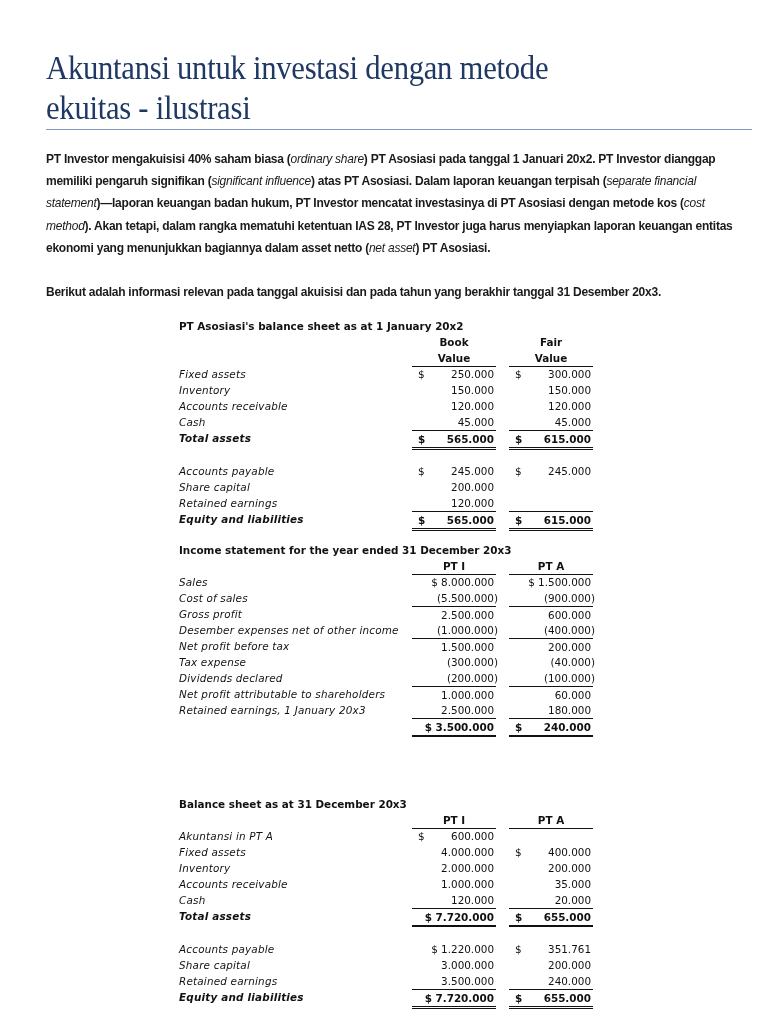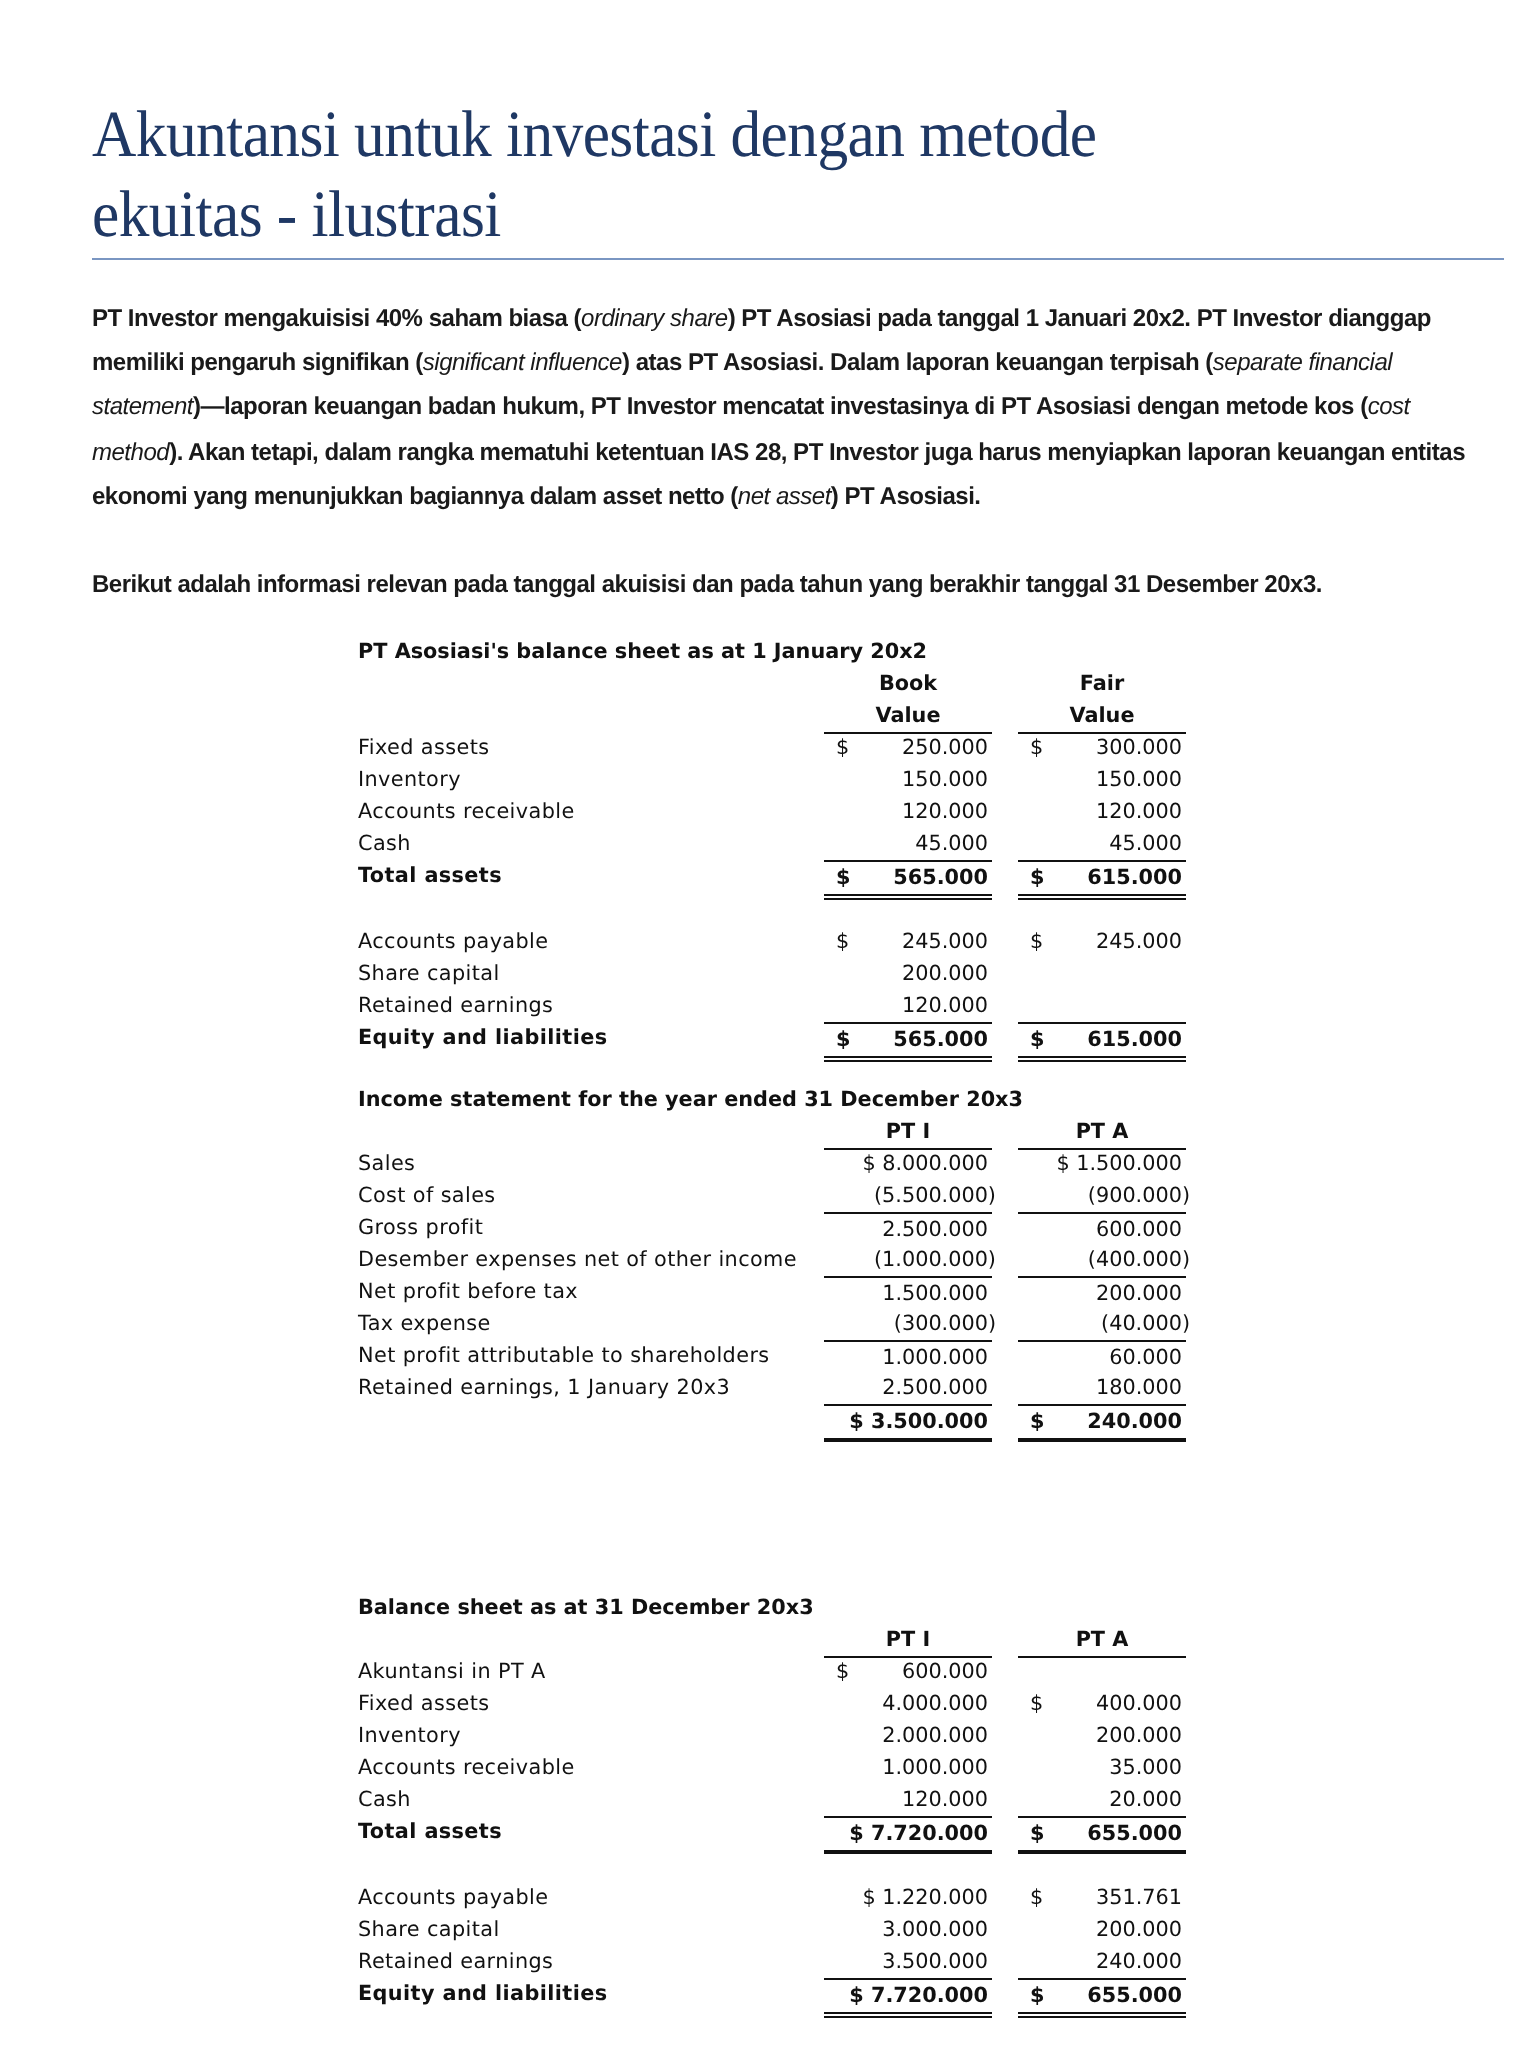--- a/index.html
+++ b/index.html
@@ -17,21 +17,21 @@
       font-weight: bold; color: #1a1a1a; letter-spacing: -0.25px;
       transform: scaleX(0.985); transform-origin: left top;
     }
     .para i { font-weight: normal; font-style: italic; }
     .p1 { top: 148px; }
     .p2 { top: 281px; }
 
     .tbl { position: absolute; left: 179px; width: 420px; font-family: "DejaVu Sans", sans-serif; font-size: 10.4px; color: #111; }
     .tbl .caption { font-weight: bold; height: 16px; line-height: 16px; margin-left: 0px; }
     .row { position: relative; height: 16px; line-height: 16px; }
-    .row .lbl { position: absolute; left: 0; white-space: nowrap; letter-spacing: 0.2px; }
+    .row .lbl { position: absolute; left: 0; white-space: nowrap; letter-spacing: 0.2px; font-style: italic; }
     .row.bold { font-weight: bold; }
     .cell { position: absolute; width: 84px; height: 16px; }
     .c1 { left: 233px; }
     .c2 { left: 330px; }
     .cell .cur { position: absolute; left: 6px; }
     .cell .num { position: absolute; right: 2px; }
     .cell .num.paren { right: -2px; }
     .hdr { text-align: center; font-weight: bold; }
     .hdr .cell span { display: block; width: 84px; text-align: center; }
     .ul-top { border-top: 1px solid #111; }
@@ -223,20 +223,29 @@
       <div class="row">
         <span class="lbl">Tax expense</span>
         <div class="cell c1">
           <span class="num paren">(300.000)</span>
         </div>
         <div class="cell c2">
           <span class="num paren">(40.000)</span>
         </div>
       </div>
       <div class="row">
+        <span class="lbl">Dividends declared</span>
+        <div class="cell c1">
+          <span class="num paren">(200.000)</span>
+        </div>
+        <div class="cell c2">
+          <span class="num paren">(100.000)</span>
+        </div>
+      </div>
+      <div class="row">
         <span class="lbl">Net profit attributable to shareholders</span>
         <div class="cell c1 ul-top">
           <span class="num">1.000.000</span>
         </div>
         <div class="cell c2 ul-top">
           <span class="num">60.000</span>
         </div>
       </div>
       <div class="row">
         <span class="lbl">Retained earnings, 1 January 20x3</span>

